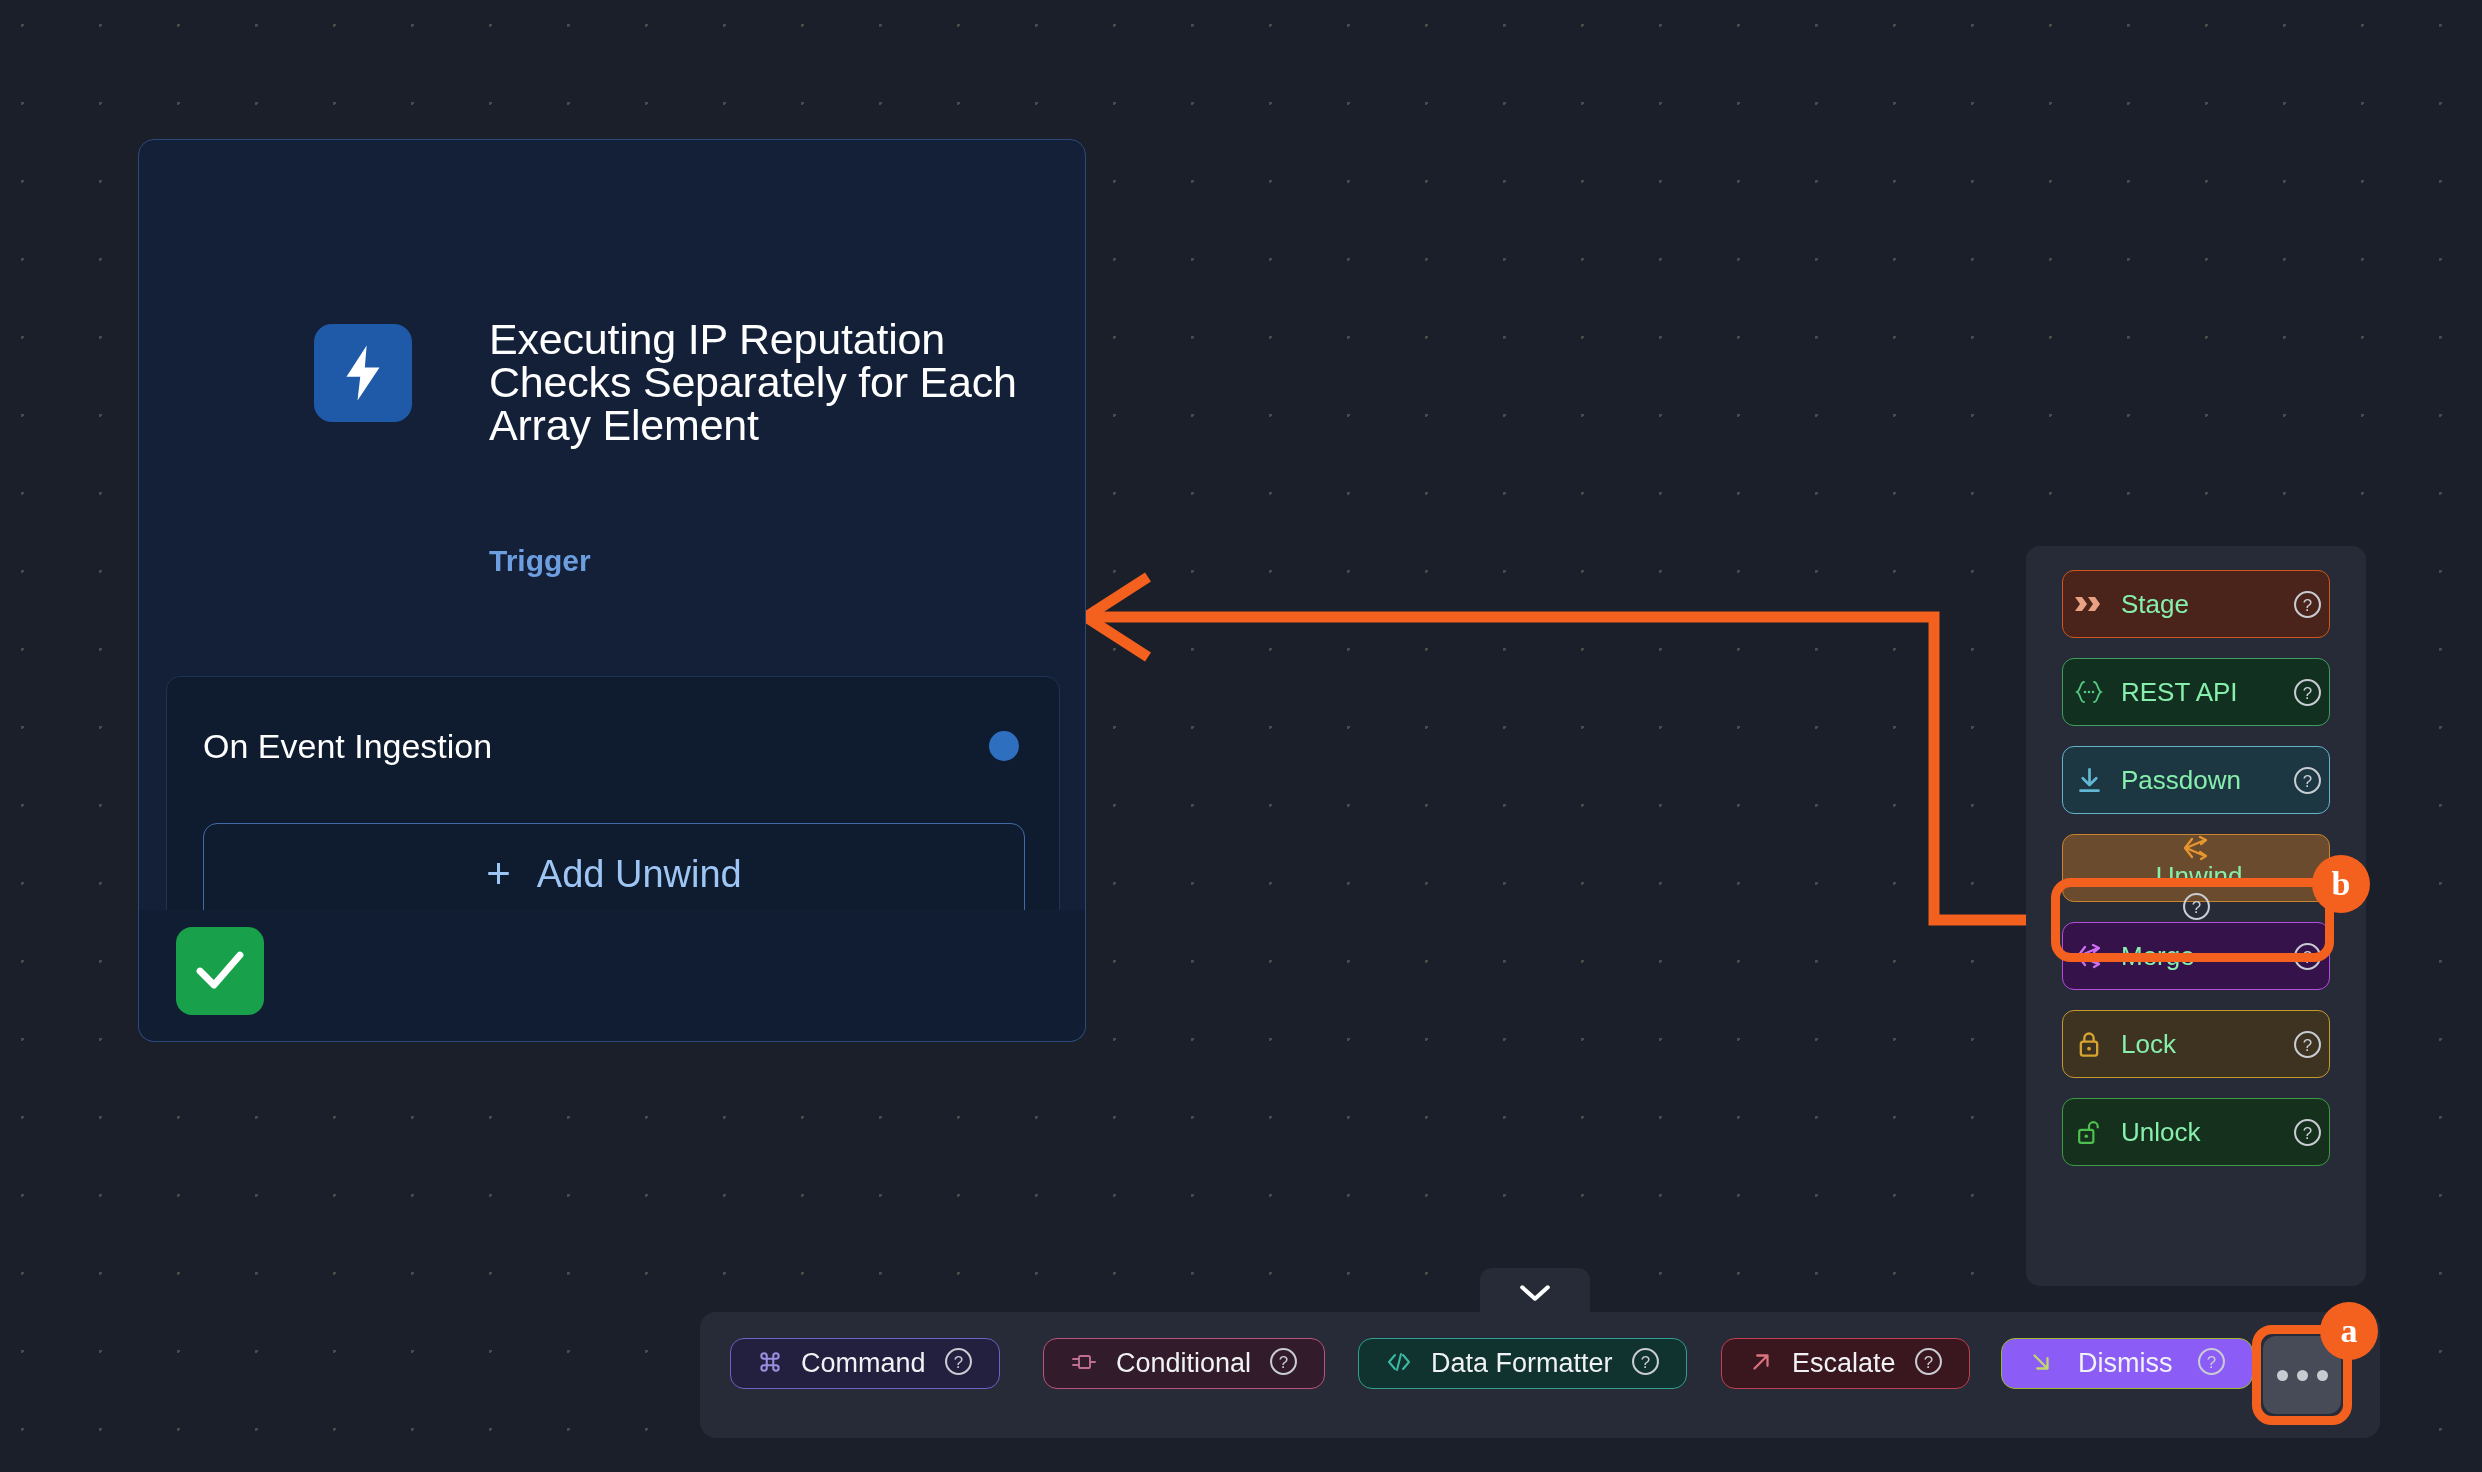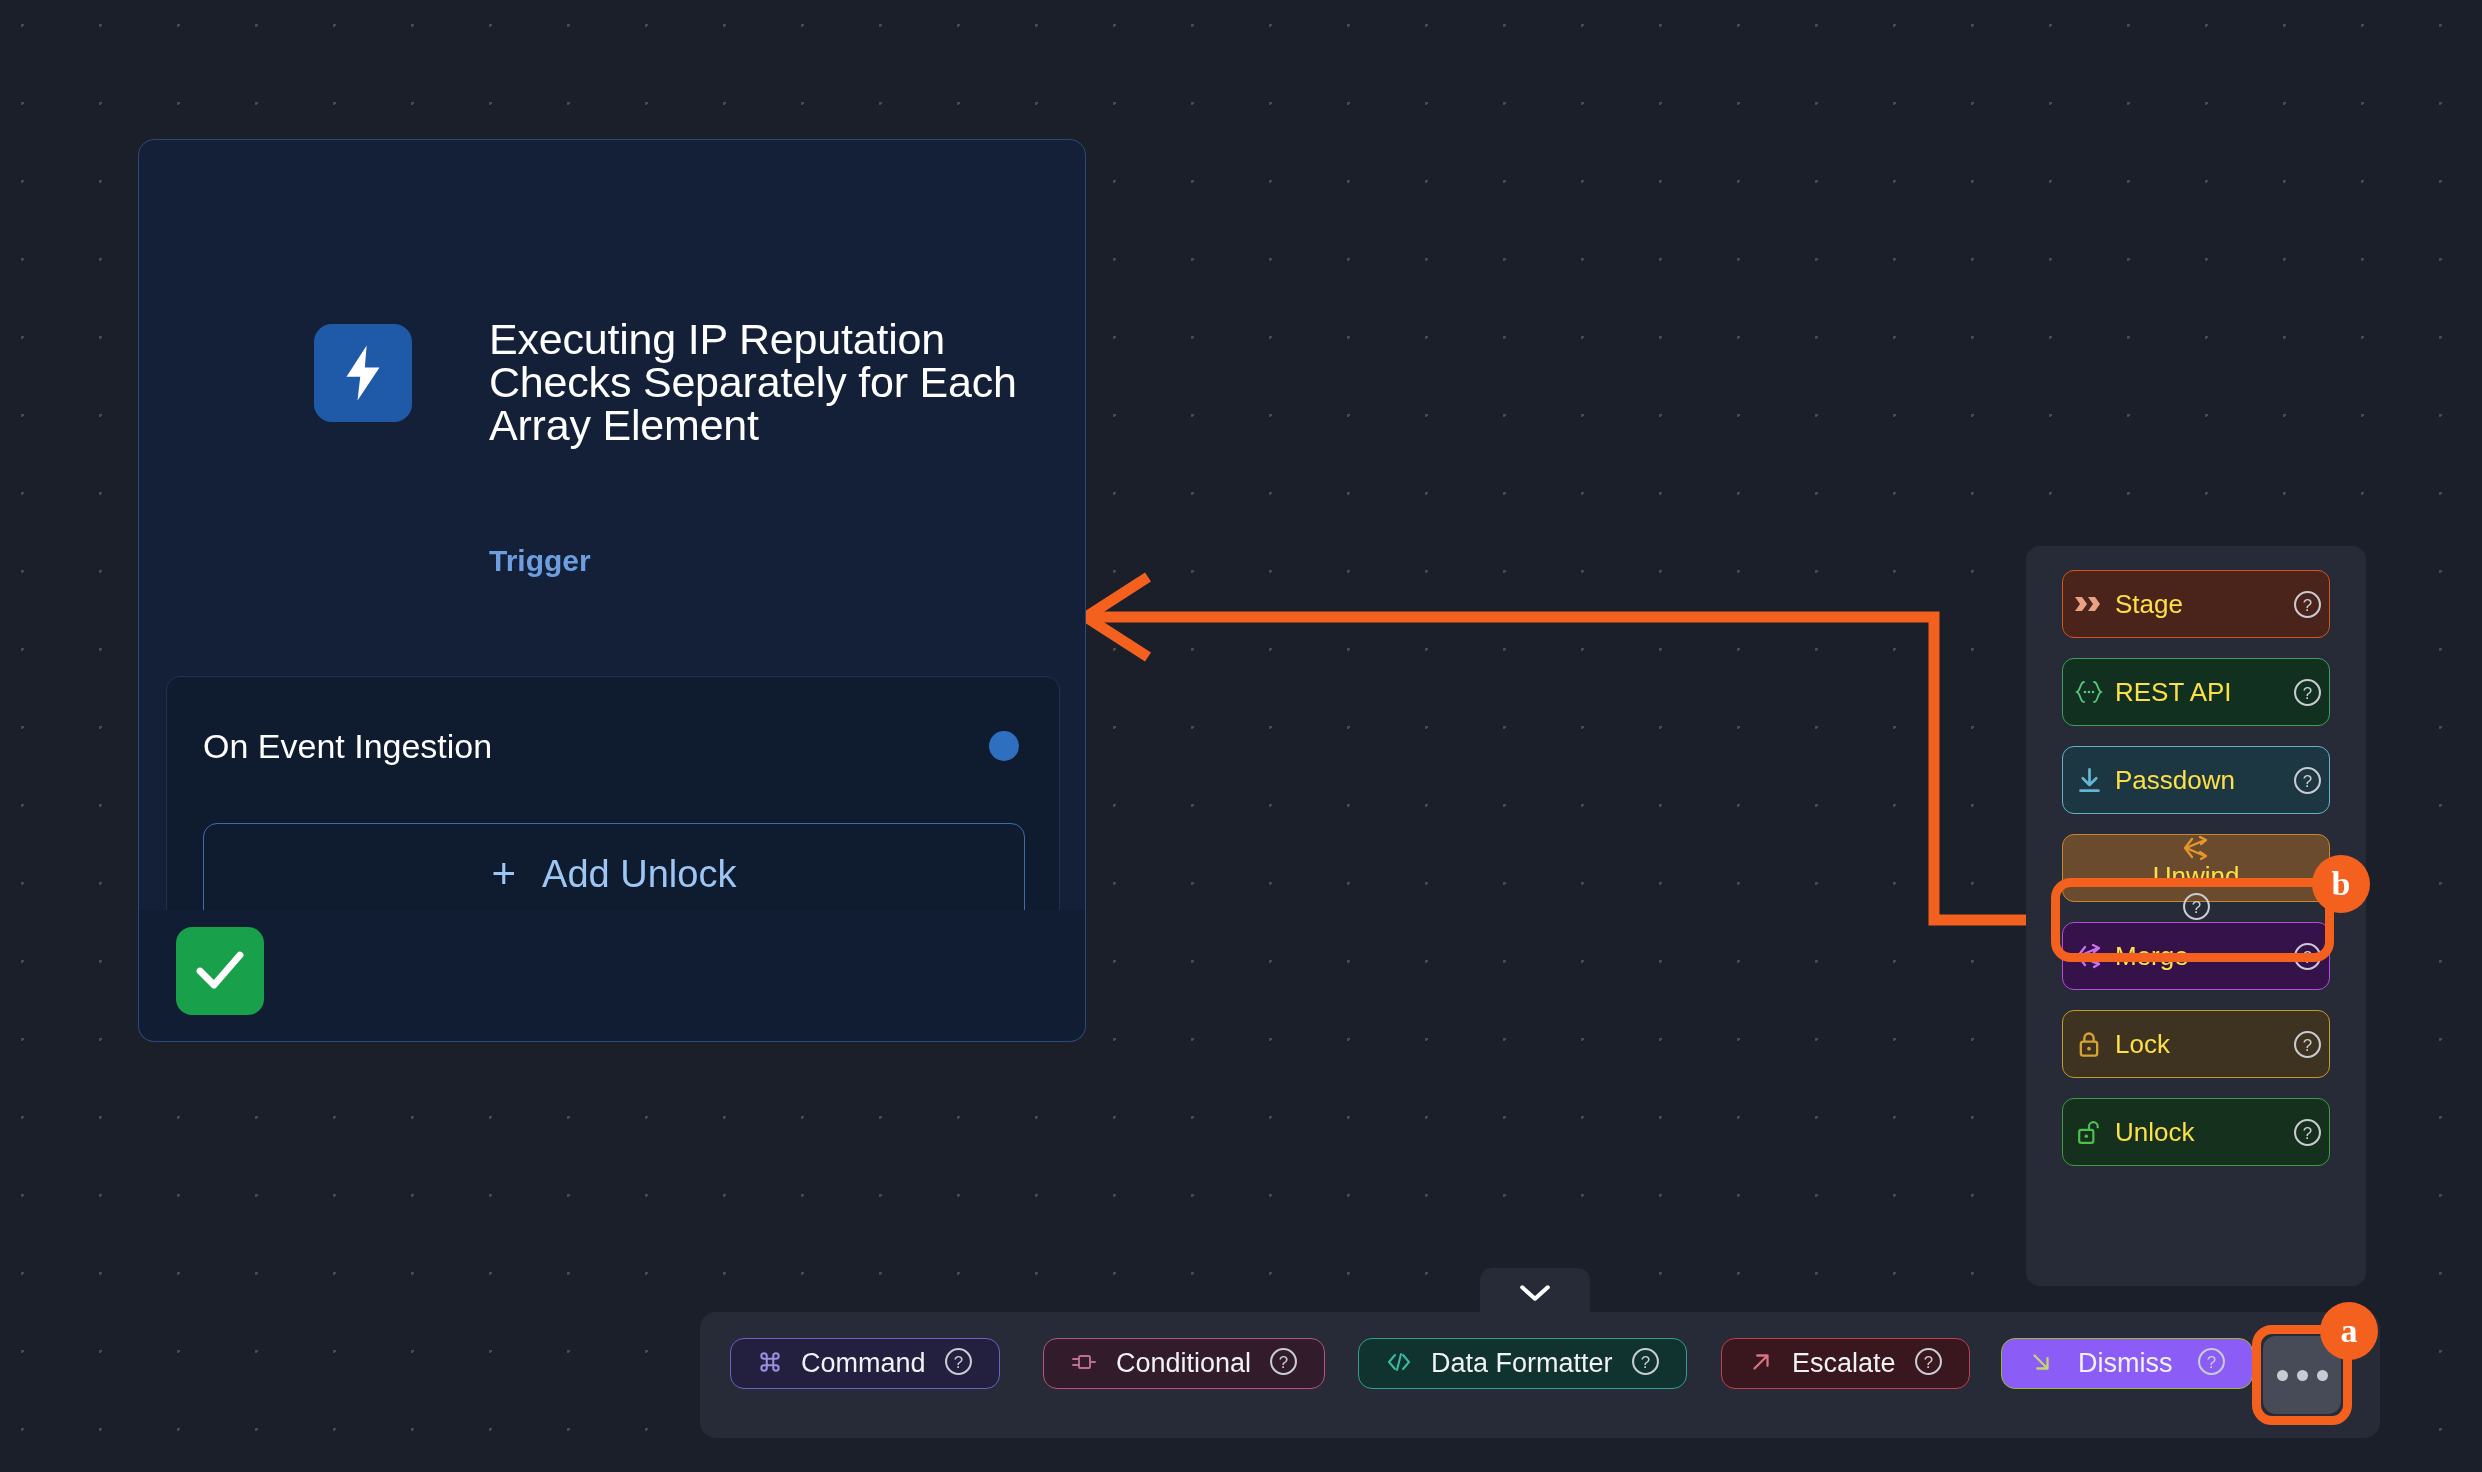--- a/index.html
+++ b/index.html
@@ -133,21 +133,21 @@
   .side-item {
     position: absolute;
     left: 36px;
     width: 268px; height: 68px;
     border-radius: 12px;
     display: flex;
     align-items: center;
     cursor: pointer;
   }
   .side-icon { width: 52px; display:flex; align-items:center; justify-content:center; flex: 0 0 auto; }
-  .side-label { font-size: 26px; color: #fde047; flex: 1 1 auto; }
+  .side-label { font-size: 26px; color: #86efac; flex: 1 1 auto; margin-left: 6px; }
   .help-icon { width: 44px; display:flex; align-items:center; justify-content:center; flex:0 0 auto; }
 
   
   #bottom-chevron {
     position: absolute;
     left: 1480px; top: 1268px;
     width: 110px; height: 50px;
     background: #262b37;
     border-radius: 12px 12px 0 0;
     display: flex; align-items: center; justify-content: center;
@@ -223,21 +223,21 @@
       <div id="trigger-subtitle">Trigger</div>
     </div>
 
     <div id="trigger-body">
       <div id="event-row">
         <span id="event-label">On Event Ingestion</span>
         <span id="event-port"></span>
       </div>
       <div id="add-trigger-btn">
         <span id="add-trigger-plus">+</span>
-        <span id="add-trigger-label">Add Unlock</span>
+        <span id="add-trigger-label">Add Unwind</span>
       </div>
     </div>
   </div>
 
   <div id="trigger-footer">
     <div id="status-check">
       <svg width="50" height="40" viewBox="0 0 24 20">
         <path d="M2 10 L9 17 L22 2" stroke="#ffffff" stroke-width="3.4" fill="none" stroke-linecap="round" stroke-linejoin="round"></path>
       </svg>
     </div>

